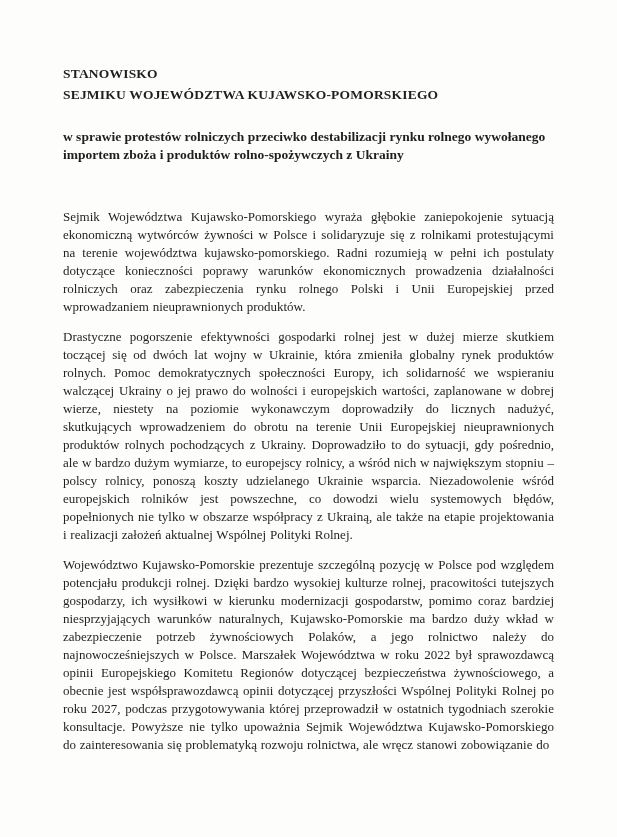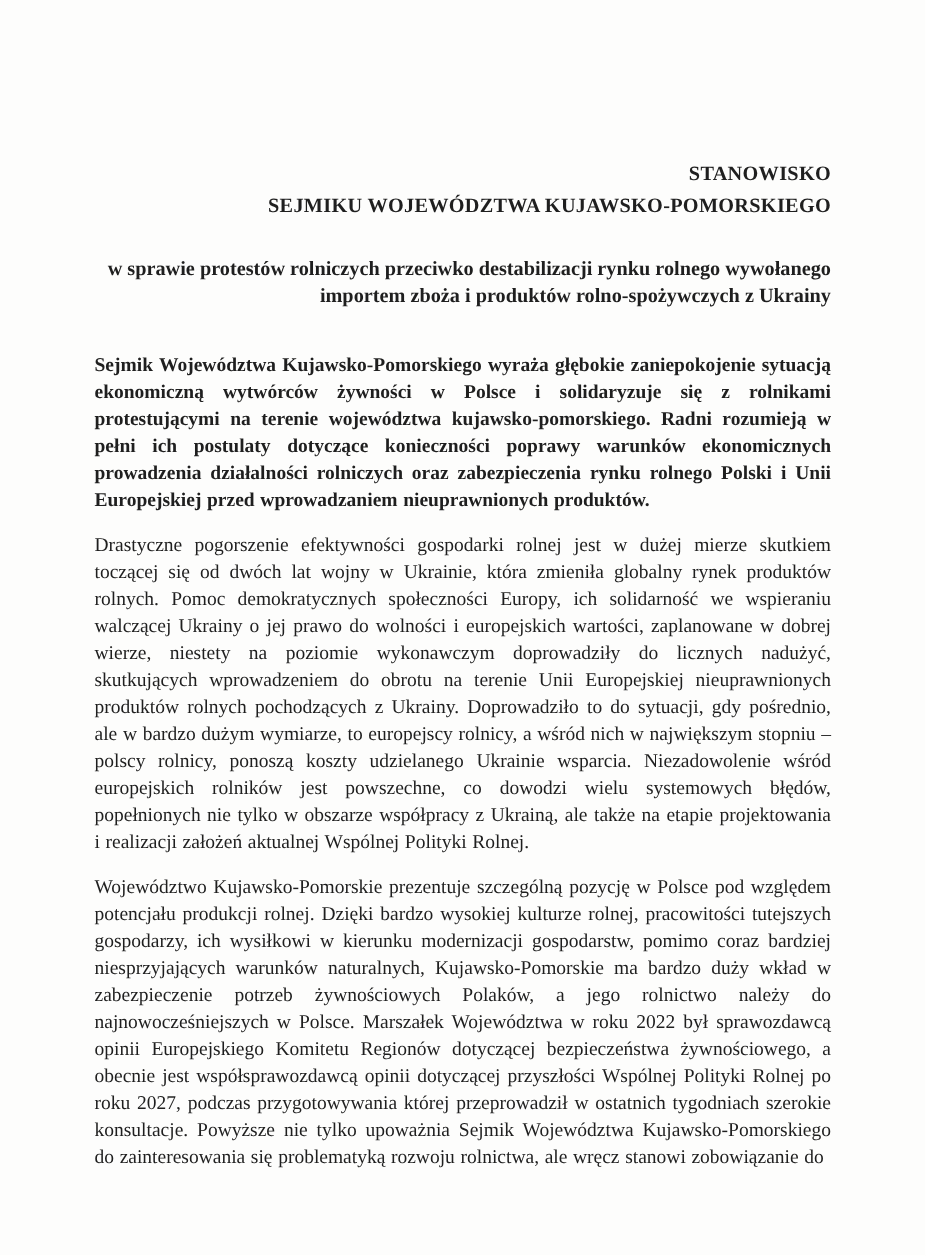--- a/index.html
+++ b/index.html
@@ -16,47 +16,45 @@
     font-family: "Liberation Serif", "DejaVu Serif", serif;
     color: #1f1f1f;
   }
   .content {
     position: absolute;
     left: 63px;
     top: 63px;
     width: 491px;
   }
   .title-block {
-    text-align: right;
-    margin-top: 42px;
+    text-align: left;
   }
   .title-line {
     font-weight: bold;
     font-size: 13.5px;
     line-height: 21px;
     letter-spacing: 0.2px;
   }
   .subject {
     margin-top: 23px;
     font-weight: bold;
     font-size: 13.5px;
     line-height: 18px;
-    text-align: right;
+    text-align: left;
   }
   .body-text .para {
     margin: 12px 0 0 0;
     font-size: 13px;
     line-height: 18px;
     text-align: justify;
     text-justify: inter-word;
     word-spacing: 0.5px;
   }
   .body-text .para.first {
-    margin-top: 28px;
-    font-weight: bold;
+    margin-top: 44px;
   }
 </style>
 </head>
 <body>
 
 <div class="page">
   <div class="content">
 
     <div class="title-block">
       <div class="title-line">STANOWISKO</div>

